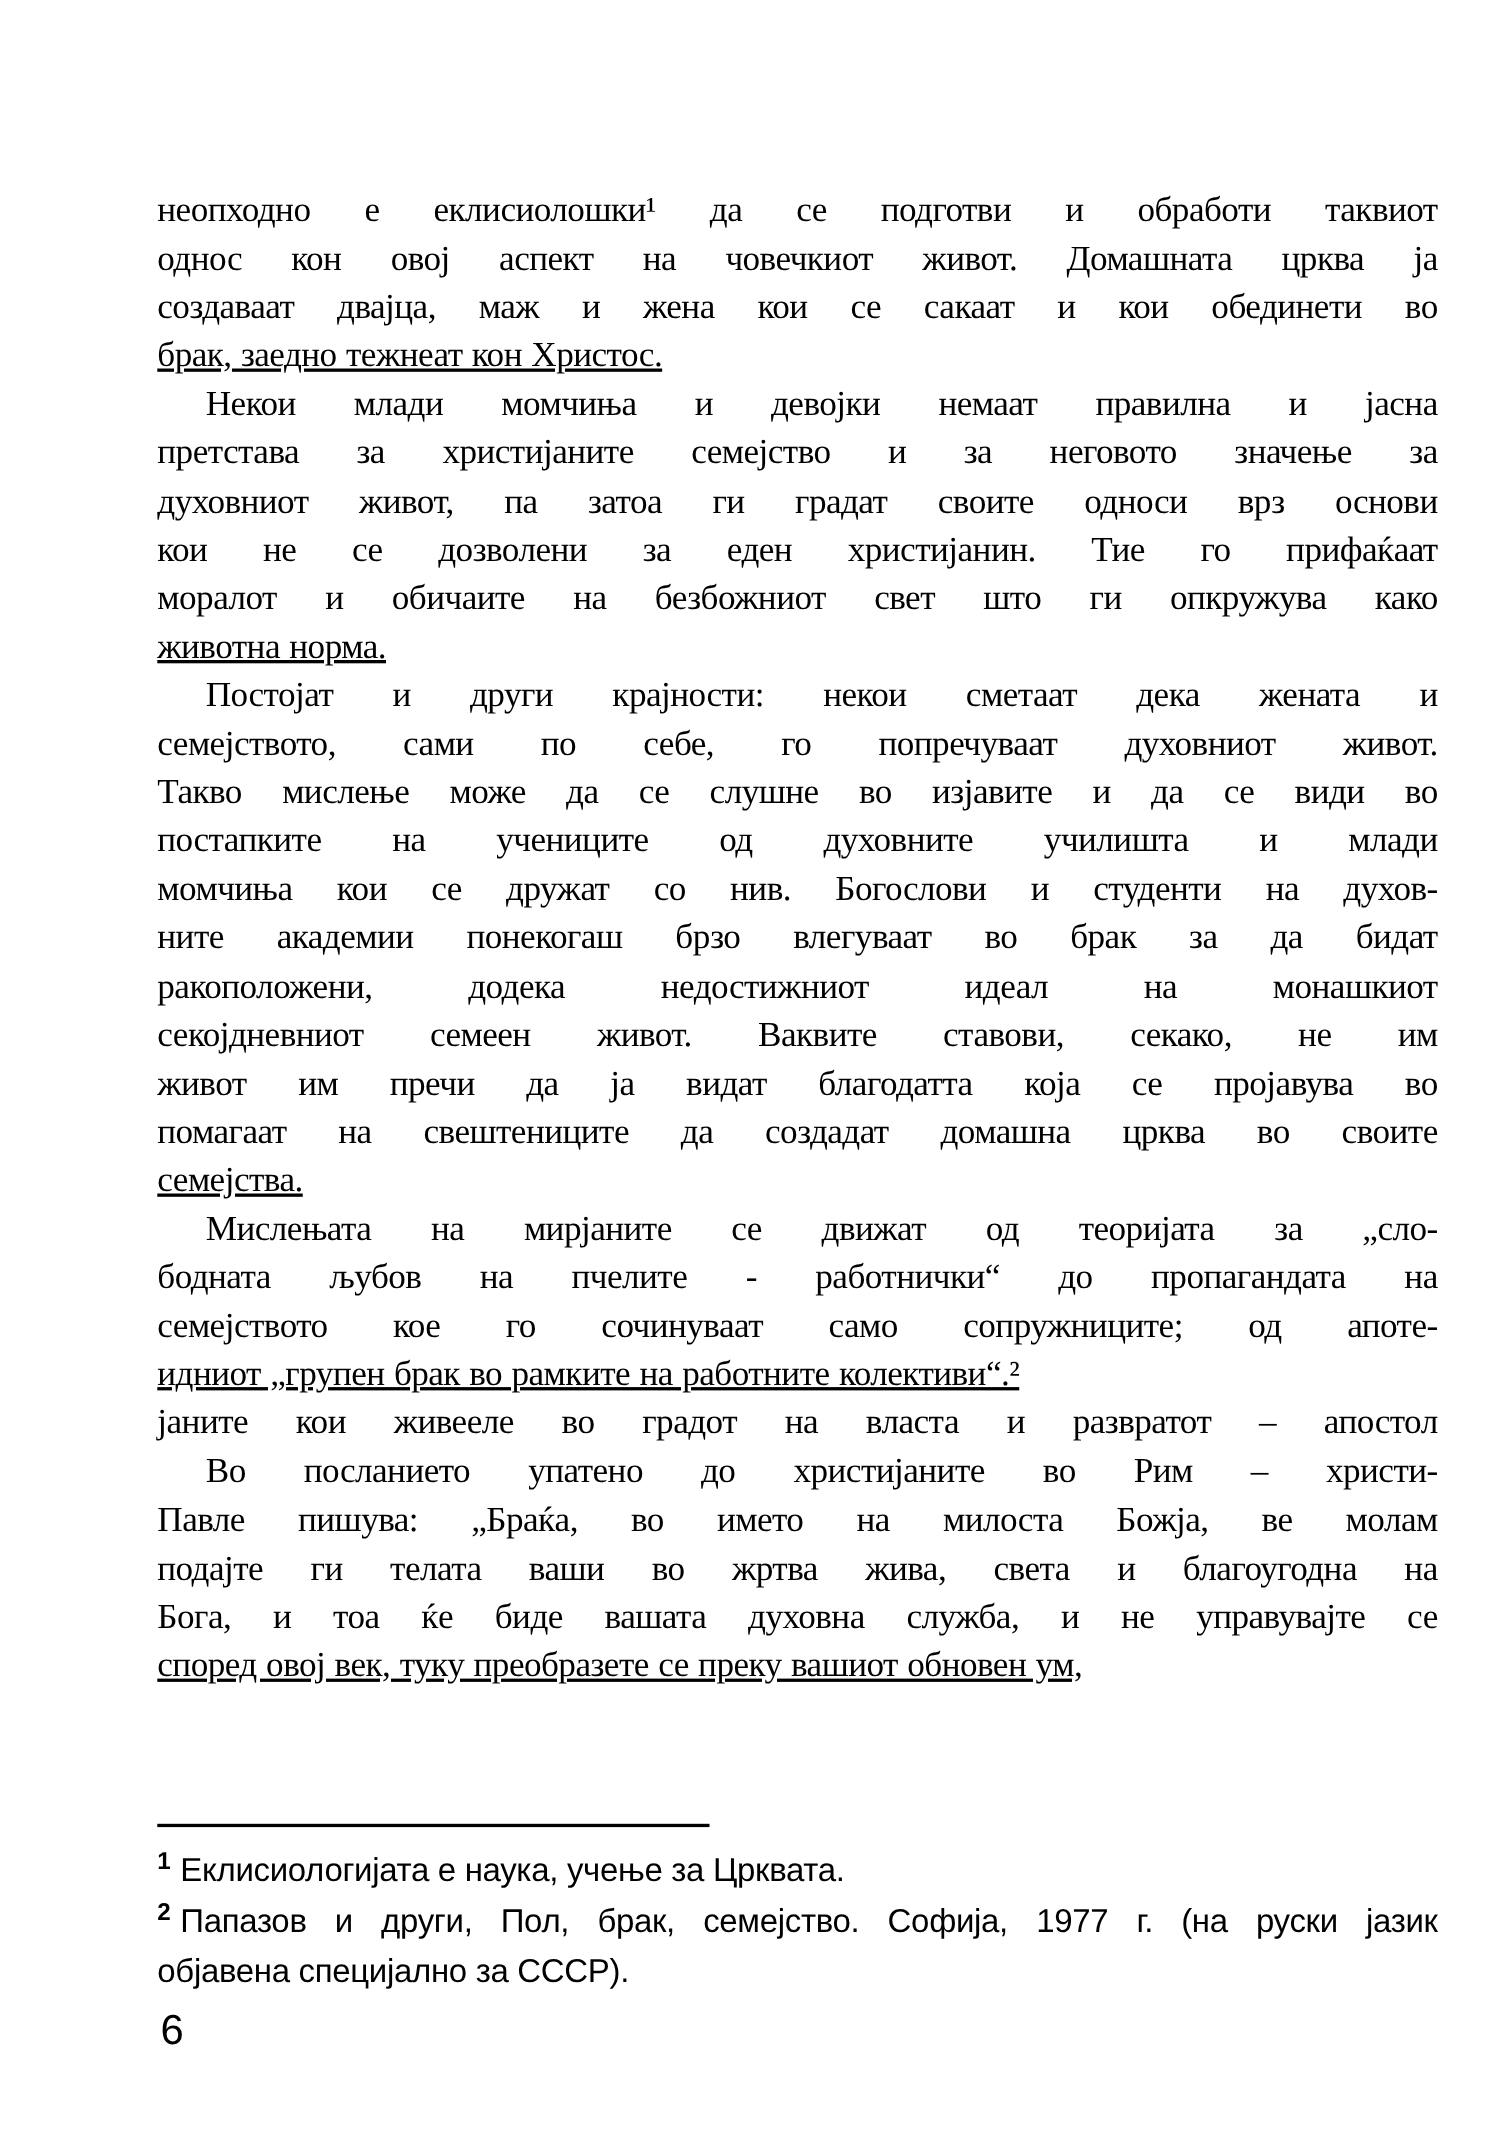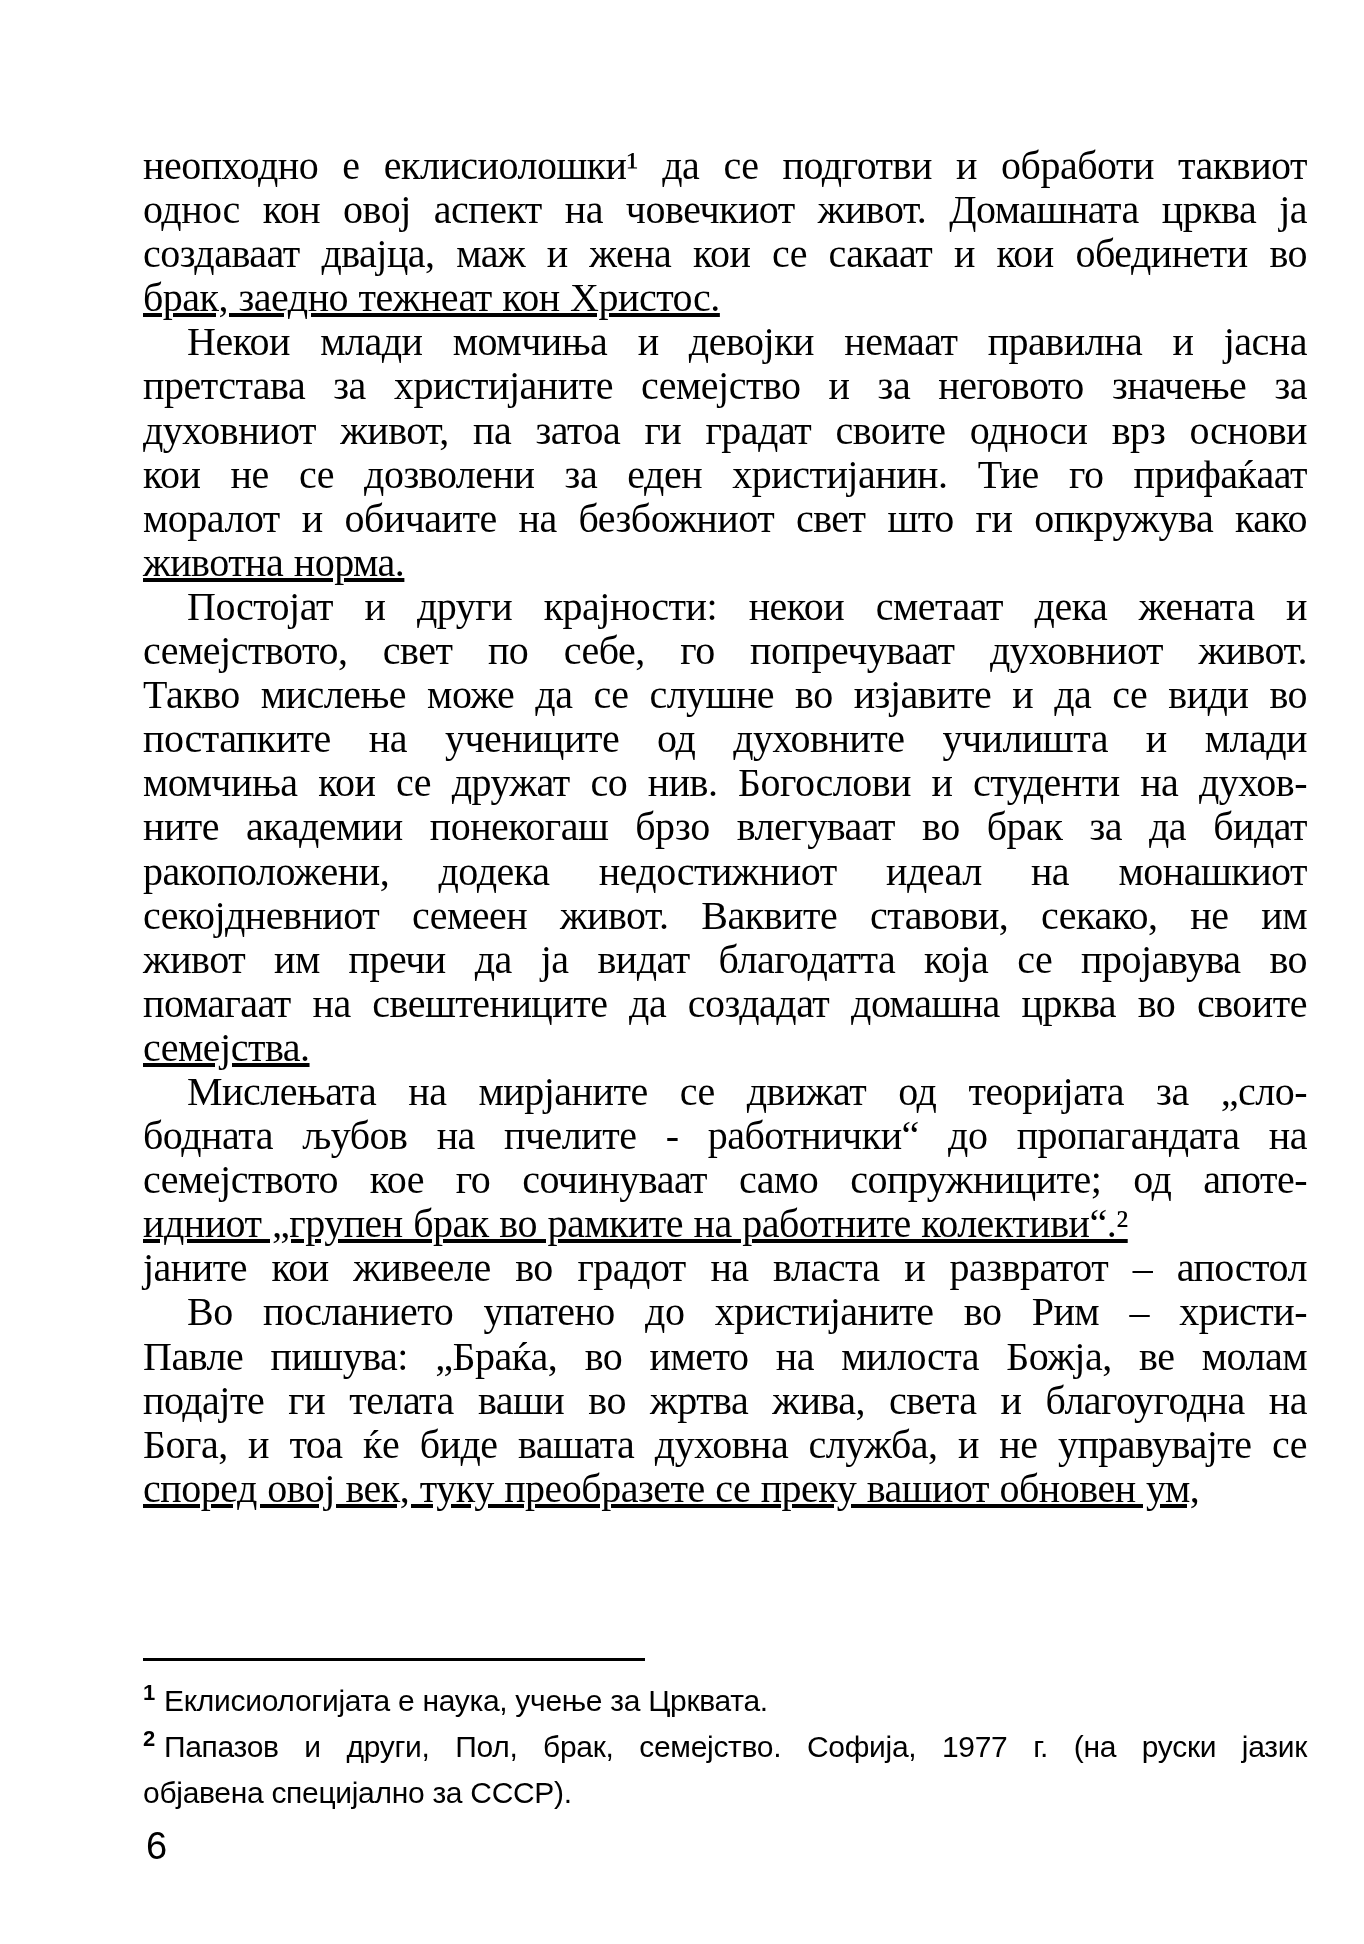--- a/index.html
+++ b/index.html
@@ -8,23 +8,23 @@
     width: 1364px;
     height: 1944px;
     background: #ffffff;
     color: #000000;
     overflow: hidden;
     font-family: "Liberation Serif", serif;
   }
   .body-text {
     position: absolute;
     left: 143px;
-    top: 144px;
+    top: 168px;
     width: 1164px;
-    font-size: 40px;
+    font-size: 32px;
     line-height: 44.1px;
     letter-spacing: -0.5px;
     word-spacing: 1px;
   }
   .line {
     text-align: justify;
     text-align-last: justify;
     white-space: normal;
   }
   .line.indent { text-indent: 44px; }
@@ -83,21 +83,21 @@
       <div class="line indent">Некои млади момчиња и девојки немаат правилна и јасна</div>
       <div class="line">претстава за христијаните семејство и за неговото значење за</div>
       <div class="line">духовниот живот, па затоа ги градат своите односи врз основи</div>
       <div class="line">кои не се дозволени за еден христијанин. Тие го прифаќаат</div>
       <div class="line">моралот и обичаите на безбожниот свет што ги опкружува како</div>
       <div class="line last">животна норма.</div>
     </div>
 
     <div class="para">
       <div class="line indent">Постојат и други крајности: некои сметаат дека жената и</div>
-      <div class="line">семејството, свет по себе, го попречуваат духовниот живот.</div>
+      <div class="line">семејството, сами по себе, го попречуваат духовниот живот.</div>
       <div class="line">Такво мислење може да се слушне во изјавите и да се види во</div>
       <div class="line">постапките на учениците од духовните училишта и млади</div>
       <div class="line">момчиња кои се дружат со нив. Богослови и студенти на духов-</div>
       <div class="line">ните академии понекогаш брзо влегуваат во брак за да бидат</div>
       <div class="line">ракоположени, додека недостижниот идеал на монашкиот</div>
       <div class="line">секојдневниот семеен живот. Ваквите ставови, секако, не им</div>
       <div class="line">живот им пречи да ја видат благодатта која се пројавува во</div>
       <div class="line">помагаат на свештениците да создадат домашна црква во своите</div>
       <div class="line last">семејства.</div>
     </div>

